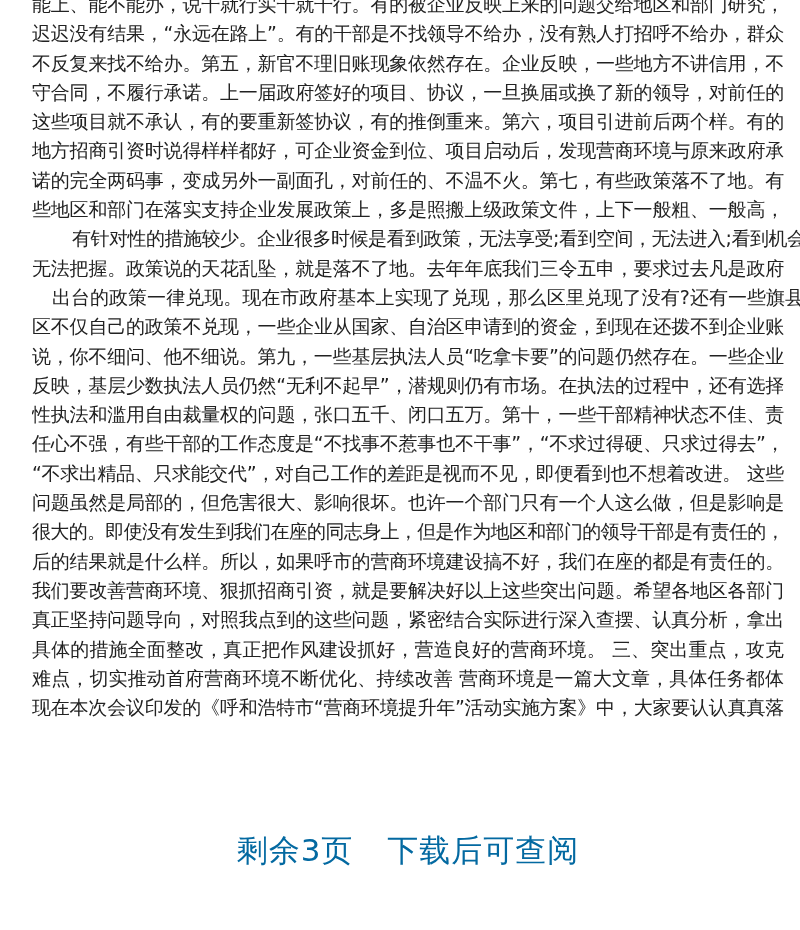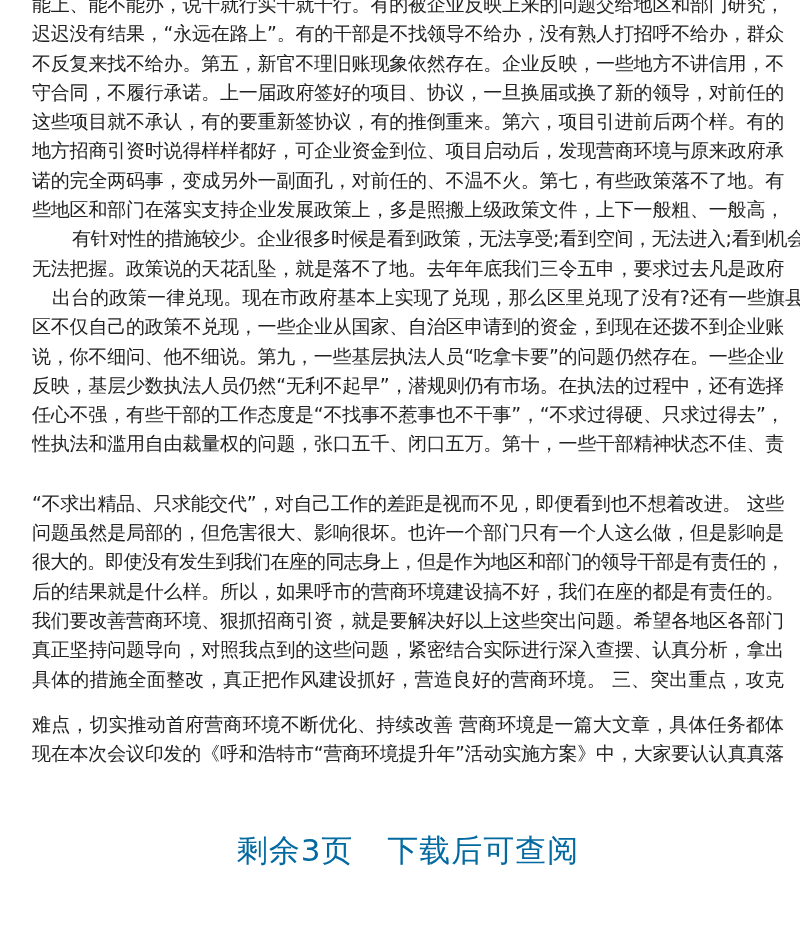--- a/index.html
+++ b/index.html
@@ -45,29 +45,29 @@
     <span class="line" style="letter-spacing: -0.2px; display: block; width: 752px;">这些项目就不承认，有的要重新签协议，有的推倒重来。第六，项目引进前后两个样。有的</span>
     <span class="line" style="letter-spacing: -0.2px; display: block; width: 752px;">地方招商引资时说得样样都好，可企业资金到位、项目启动后，发现营商环境与原来政府承</span>
     <span class="line" style="letter-spacing: -0.2px; display: block; width: 752px;">诺的完全两码事，变成另外一副面孔，对前任的、不温不火。第七，有些政策落不了地。有</span>
     <span class="line" style="letter-spacing: -0.2px; display: block; width: 752px;">些地区和部门在落实支持企业发展政策上，多是照搬上级政策文件，上下一般粗、一般高，</span>
     <span class="line" style="letter-spacing: -0.5px; display: block; width: 752px; margin-left: 40px;">有针对性的措施较少。企业很多时候是看到政策，无法享受;看到空间，无法进入;看到机会，</span>
     <span class="line" style="letter-spacing: -0.2px; display: block; width: 752px;">无法把握。政策说的天花乱坠，就是落不了地。去年年底我们三令五申，要求过去凡是政府</span>
     <span class="line" style="letter-spacing: 0.025px; display: block; width: 752px; margin-left: 20px;">出台的政策一律兑现。现在市政府基本上实现了兑现，那么区里兑现了没有?还有一些旗县</span>
     <span class="line" style="letter-spacing: -0.2px; display: block; width: 752px; font-family: Liberation Serif, serif;">区不仅自己的政策不兑现，一些企业从国家、自治区申请到的资金，到现在还拨不到企业账</span>
     <span class="line" style="letter-spacing: -0.219512px; display: block; width: 752px;">说，你不细问、他不细说。第九，一些基层执法人员“吃拿卡要”的问题仍然存在。一些企业</span>
     <span class="line" style="letter-spacing: -0.219512px; display: block; width: 752px;">反映，基层少数执法人员仍然“无利不起早”，潜规则仍有市场。在执法的过程中，还有选择</span>
+    <span class="line" style="letter-spacing: -0.2px; display: block; width: 752px;">性执法和滥用自由裁量权的问题，张口五千、闭口五万。第十，一些干部精神状态不佳、责</span>
     <span class="line" style="letter-spacing: -0.214286px; display: block; width: 752px;">任心不强，有些干部的工作态度是“不找事不惹事也不干事”，“不求过得硬、只求过得去”，</span>
-    <span class="line" style="letter-spacing: -0.2px; display: block; width: 752px;">性执法和滥用自由裁量权的问题，张口五千、闭口五万。第十，一些干部精神状态不佳、责</span>
-    <span class="line" style="letter-spacing: -0.357143px; display: block; width: 752px; margin-top: 30px;">“不求出精品、只求能交代”，对自己工作的差距是视而不见，即便看到也不想着改进。 这些</span>
+    <span class="line" style="letter-spacing: -0.357143px; display: block; width: 752px;">“不求出精品、只求能交代”，对自己工作的差距是视而不见，即便看到也不想着改进。 这些</span>
     <span class="line" style="letter-spacing: -0.2px; display: block; width: 752px;">问题虽然是局部的，但危害很大、影响很坏。也许一个部门只有一个人这么做，但是影响是</span>
     <span class="line" style="letter-spacing: -0.658537px; display: block; width: 752px;">很大的。即使没有发生到我们在座的同志身上，但是作为地区和部门的领导干部是有责任的，</span>
     <span class="line" style="letter-spacing: -0.2px; display: block; width: 752px;">后的结果就是什么样。所以，如果呼市的营商环境建设搞不好，我们在座的都是有责任的。</span>
     <span class="line" style="letter-spacing: -0.2px; display: block; width: 752px;">我们要改善营商环境、狠抓招商引资，就是要解决好以上这些突出问题。希望各地区各部门</span>
     <span class="line" style="letter-spacing: -0.2px; display: block; width: 752px;">真正坚持问题导向，对照我点到的这些问题，紧密结合实际进行深入查摆、认真分析，拿出</span>
     <span class="line" style="letter-spacing: 0.125px; display: block; width: 752px;">具体的措施全面整改，真正把作风建设抓好，营造良好的营商环境。 三、突出重点，攻克</span>
-    <span class="line" style="letter-spacing: 0.125px; display: block; width: 752px; margin-top: 16px;">难点，切实推动首府营商环境不断优化、持续改善 营商环境是一篇大文章，具体任务都体</span>
+    <span class="line" style="letter-spacing: 0.125px; display: block; width: 752px;">难点，切实推动首府营商环境不断优化、持续改善 营商环境是一篇大文章，具体任务都体</span>
     <span class="line" style="letter-spacing: -0.219512px; display: block; width: 752px;">现在本次会议印发的《呼和浩特市“营商环境提升年”活动实施方案》中，大家要认认真真落</span>
   </div>
 
   <div class="remaining">
     <span>剩余3页</span><span class="gap"></span><span>下载后可查阅</span>
   </div>
 </div>
 
 </body></html>

